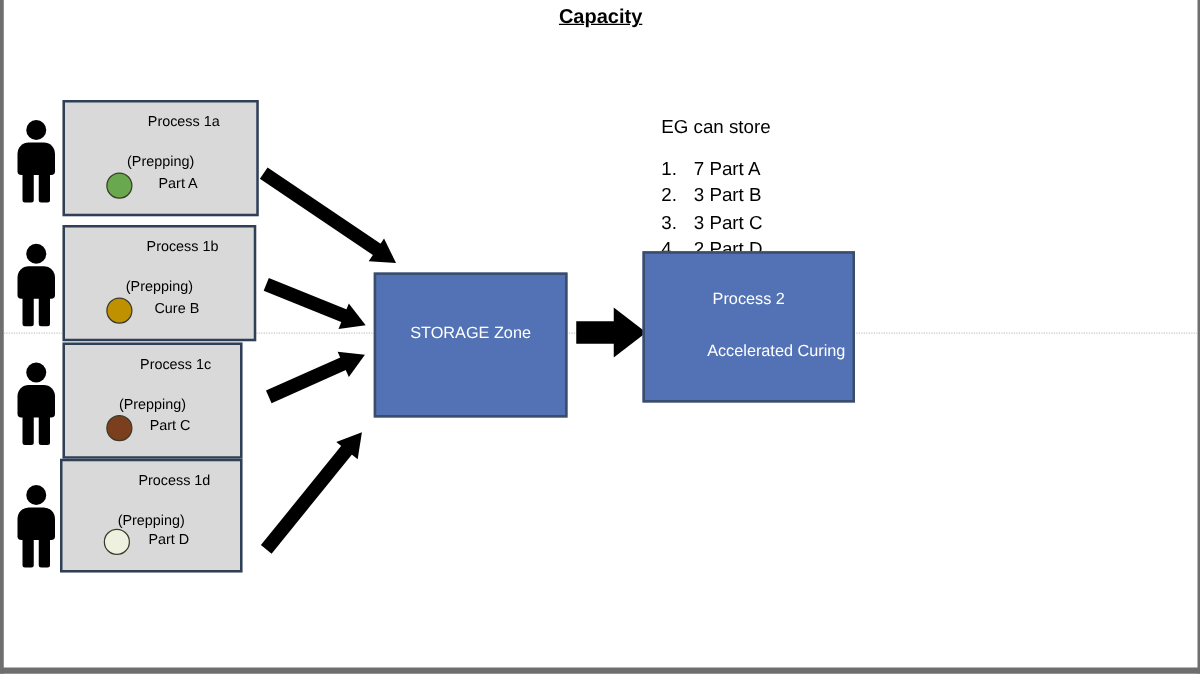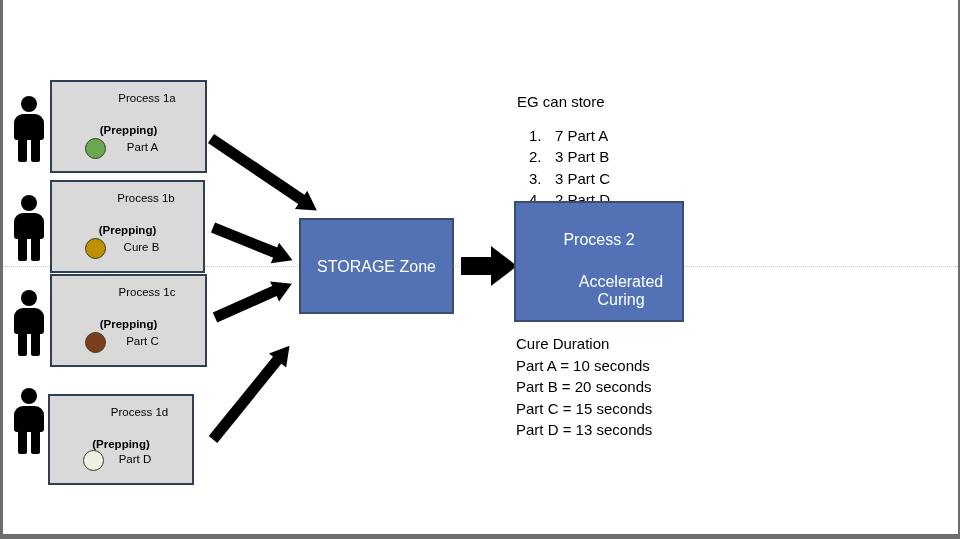--- a/index.html
+++ b/index.html
@@ -83,21 +83,20 @@
     left: 0; right: 0;
     top: 10px;
     text-align: center;
     margin-left: 37px;
   }
   .proc-sub {
     position: absolute;
     left: 0; right: 0;
     top: 42px;
     text-align: center;
-    font-weight: bold;
   }
   .proc-partrow {
     position: absolute;
     left: 0; right: 0;
     bottom: 10px;
     height: 24px;
   }
   .part-dot {
     position: absolute;
     left: 33px;
@@ -123,21 +122,21 @@
     background: #5272b5;
     border: 2px solid #3c4d6b;
     box-sizing: border-box;
     color: #ffffff;
     text-align: center;
   }
   .blue-line {
     position: absolute;
     left: 0; right: 0;
     text-align: center;
-    font-size: 16px;
+    font-size: 13px;
   }
 
   
   .diag {
     position: absolute;
     height: 11px;
     background: #000;
     transform-origin: 0 50%;
   }
   .diag .tip {
@@ -194,21 +193,21 @@
     font-size: 15.5px;
     color: #000;
   }
   .txt-block {
     position: absolute;
     color: #000;
     font-size: 15px;
     line-height: 21.5px;
     white-space: nowrap;
   }
-  .txt-block .hd { display: block; }
+  .txt-block .hd { display: block; margin-left: 12px; }
   .store-list {
     margin: 12px;
     padding: 0;
     list-style: none;
   }
   .store-list li {
     display: block;
     white-space: nowrap;
   }
   .store-list li .num {
@@ -216,38 +215,32 @@
     width: 26px;
   }
 </style>
 </head>
 <body>
 
 <div id="slide">
 
   <div class="guideline"></div>
 
+  <div class="cap-title">Capacity</div>
 
   <div class="txt-block" style="left:514px; top:91px;">
     <span class="hd">EG can store</span>
     <ul class="store-list">
       <li><span class="num">1.</span><span>7 Part A</span></li>
       <li><span class="num">2.</span><span>3 Part B</span></li>
       <li><span class="num">3.</span><span>3 Part C</span></li>
       <li><span class="num">4.</span><span>2 Part D</span></li>
     </ul>
   </div>
 
-  <div class="txt-block" style="left:513px; top:333px;">
-    <span class="hd">Cure Duration</span>
-    <span class="hd">Part A = 10 seconds</span>
-    <span class="hd">Part B = 20 seconds</span>
-    <span class="hd">Part C = 15 seconds</span>
-    <span class="hd">Part D = 13 seconds</span>
-  </div>
 
   <div class="person" style="left:6px; top:96px;">
     <span class="head"></span>
     <span class="body"></span>
     <span class="legL"></span>
     <span class="legR"></span>
   </div>
   <div class="person" style="left:6px; top:195px;">
     <span class="head"></span>
     <span class="body"></span>
@@ -278,30 +271,30 @@
 
   <div class="proc-box" style="left:47px; top:180px; width:155px; height:93px;">
     <div class="proc-title">Process 1b</div>
     <div class="proc-sub">(Prepping)</div>
     <div class="proc-partrow">
       <span class="part-dot" style="background:#bf9000;"></span>
       <span class="part-label">Cure B</span>
     </div>
   </div>
 
-  <div class="proc-box" style="left:47px; top:274px; width:157px; height:93px;">
+  <div class="proc-box" style="left:47px; top:274px; width:144px; height:93px;">
     <div class="proc-title">Process 1c</div>
     <div class="proc-sub">(Prepping)</div>
     <div class="proc-partrow">
       <span class="part-dot" style="background:#7b3f1d;"></span>
       <span class="part-label">Part C</span>
     </div>
   </div>
 
-  <div class="proc-box" style="left:45px; top:394px; width:146px; height:91px;">
+  <div class="proc-box" style="left:45px; top:367px; width:146px; height:91px;">
     <div class="proc-title">Process 1d</div>
     <div class="proc-sub">(Prepping)</div>
     <div class="proc-partrow">
       <span class="part-dot" style="background:#eff1e0;"></span>
       <span class="part-label">Part D</span>
     </div>
   </div>
 
   <div class="diag" style="left:208px; top:133px; width:112px; transform: rotate(34deg);">
     <span class="tip"></span>
@@ -309,21 +302,21 @@
   <div class="diag" style="left:210px; top:222px; width:70px; transform: rotate(22deg);">
     <span class="tip"></span>
   </div>
   <div class="diag" style="left:212px; top:312px; width:68px; transform: rotate(-24deg);">
     <span class="tip"></span>
   </div>
   <div class="diag" style="left:210px; top:434px; width:105px; transform: rotate(-51deg);">
     <span class="tip"></span>
   </div>
 
-  <div class="blue-box" style="left:296px; top:218px; width:155px; height:96px;">
+  <div class="blue-box" style="left:296px; top:218px; width:155px; height:116px;">
     <div class="blue-line" style="top:38px;">STORAGE Zone</div>
   </div>
 
   <div class="block-arrow" style="left:458px; top:246px;">
     <span class="shaft"></span>
     <span class="head"></span>
   </div>
 
   <div class="blue-box" style="left:511px; top:201px; width:170px; height:121px;">
     <div class="blue-line" style="top:28px;">Process 2</div>

